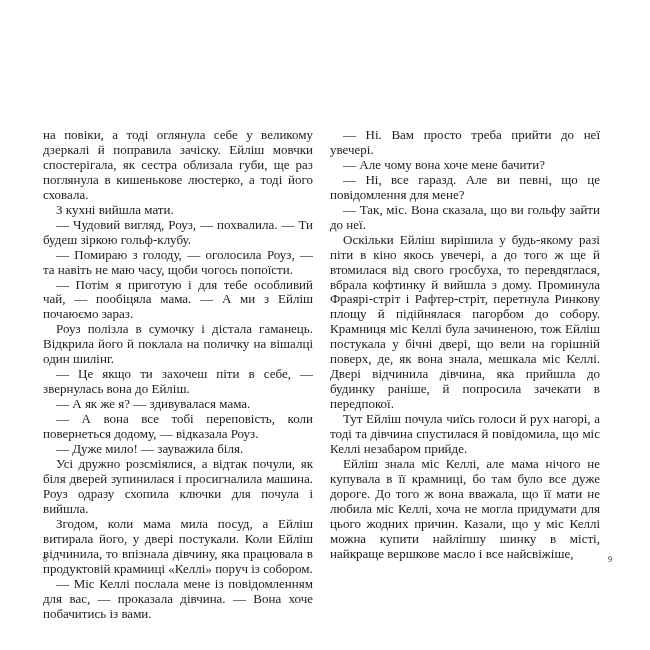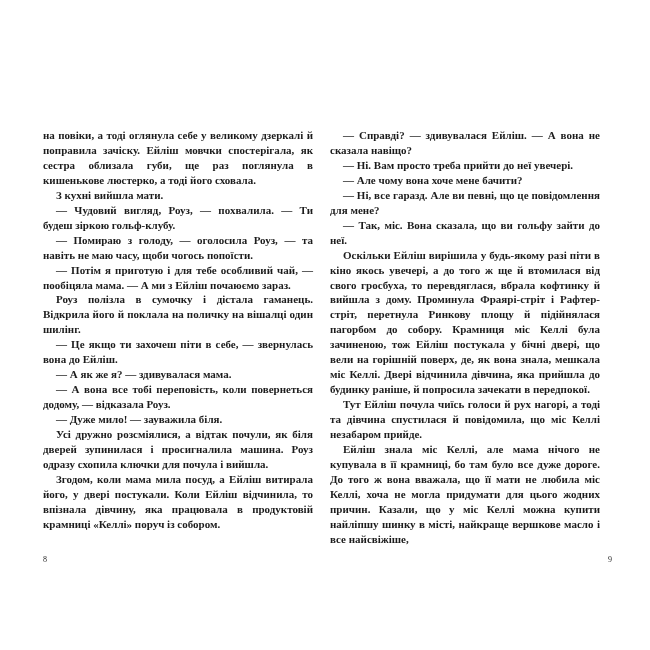--- a/index.html
+++ b/index.html
@@ -32,26 +32,25 @@
     height: 650px;
     box-sizing: border-box;
   }
   .page-left  { left: 0; }
   .page-right { left: 325px; }
 
   .textblock {
     position: absolute;
     top: 128px;
     width: 270px;
-    font-size: 11px;
+    font-size: 13px;
     line-height: 14.95px;
     text-align: justify;
     text-justify: inter-word;
     color: #1c1c1c;
-    font-weight: bold;
     -webkit-font-smoothing: antialiased;
   }
   .page-left .textblock  { left: 43px; }
   .page-right .textblock { left: 5px; }
 
   .textblock p {
     margin: 0;
     text-indent: 13px;
     hyphens: manual;
   }
@@ -81,27 +80,27 @@
       <p>— Чудовий вигляд, Роуз, — похвалила. — Ти будеш зіркою гольф-клубу.</p>
       <p>— Помираю з голоду, — оголосила Роуз, — та навіть не маю часу, щоби чогось попоїсти.</p>
       <p>— Потім я приготую і для тебе особливий чай, — пообіцяла мама. — А ми з Ейліш почаюємо зараз.</p>
       <p>Роуз полізла в сумочку і дістала гаманець. Відкрила його й поклала на поличку на вішалці один шилінг.</p>
       <p>— Це якщо ти захочеш піти в себе, — звернулась вона до Ейліш.</p>
       <p>— А як же я? — здивувалася мама.</p>
       <p>— А вона все тобі переповість, коли повернеться додому, — відказала Роуз.</p>
       <p>— Дуже мило! — зауважила біля.</p>
       <p>Усі дружно розсміялися, а відтак почули, як біля дверей зупинилася і просигналила машина. Роуз одразу схопила ключки для почула і вийшла.</p>
       <p>Згодом, коли мама мила посуд, а Ейліш витирала його, у двері постукали. Коли Ейліш відчинила, то впізнала дівчину, яка працювала в продуктовій крамниці «Келлі» поруч із собором.</p>
+      <p>— Міс Келлі послала мене із повідомленням для вас, — проказала дівчина. — Вона хоче побачитись із вами.</p>
     </div>
     <div class="folio">8</div>
   </div>
 
   <div class="page page-right">
     <div class="textblock">
-      <p>— Справді? — здивувалася Ейліш. — А вона не сказала навіщо?</p>
       <p>— Ні. Вам просто треба прийти до неї увечері.</p>
       <p>— Але чому вона хоче мене бачити?</p>
       <p>— Ні, все гаразд. Але ви певні, що це повідомлення для мене?</p>
       <p>— Так, міс. Вона сказала, що ви гольфу зайти до неї.</p>
       <p>Оскільки Ейліш вирішила у будь-якому разі піти в кіно якось увечері, а до того ж ще й втомилася від свого гросбуха, то перевдяглася, вбрала кофтинку й вийшла з дому. Проминула Фраярі-стріт і Рафтер-стріт, перетнула Ринкову площу й підійнялася пагорбом до собору. Крамниця міс Келлі була зачиненою, тож Ейліш постукала у бічні двері, що вели на горішній поверх, де, як вона знала, мешкала міс Келлі. Двері відчинила дівчина, яка прийшла до будинку раніше, й попросила зачекати в передпокої.</p>
       <p>Тут Ейліш почула чиїсь голоси й рух нагорі, а тоді та дівчина спустилася й повідомила, що міс Келлі незабаром прийде.</p>
       <p>Ейліш знала міс Келлі, але мама нічого не купувала в її крамниці, бо там було все дуже дороге. До того ж вона вважала, що її мати не любила міс Келлі, хоча не могла придумати для цього жодних причин. Казали, що у міс Келлі можна купити найліпшу шинку в місті, найкраще вершкове масло і все найсвіжіше,</p>
     </div>
     <div class="folio">9</div>
   </div>

